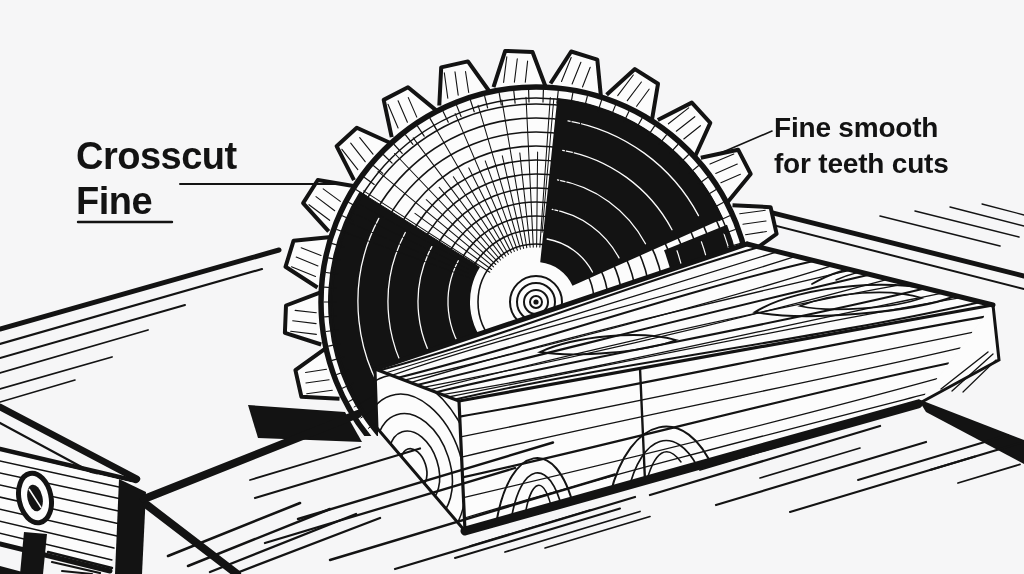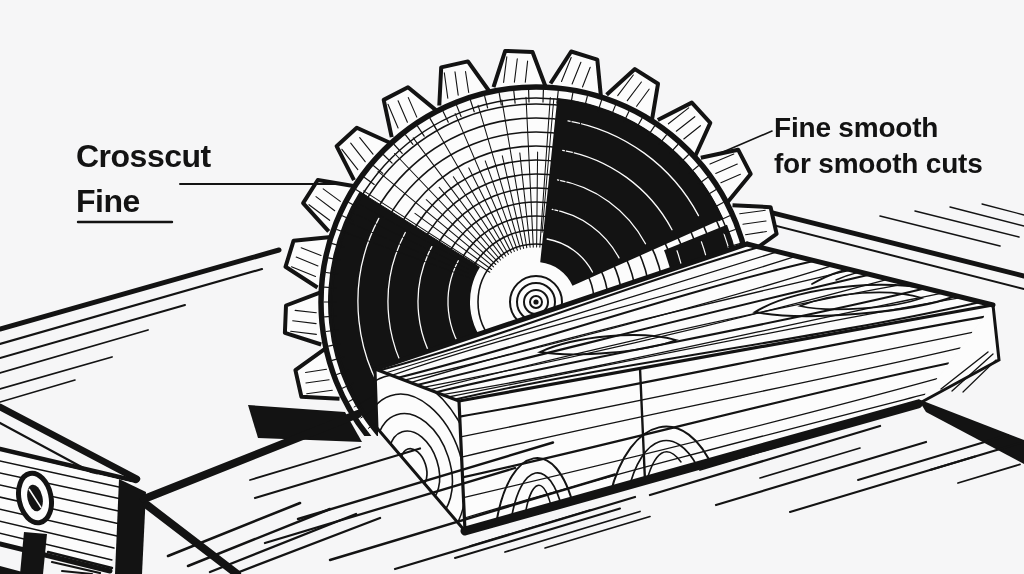--- a/index.html
+++ b/index.html
@@ -9,21 +9,21 @@
     background:var(--bg);
     font-family:"Liberation Sans", sans-serif;
   }
   #stage{position:absolute;inset:0;}
   svg{display:block;}
   svg *{vector-effect:none;}
   .s{fill:none;stroke:var(--ink);stroke-linecap:round;}
   .f{fill:var(--ink);stroke:none;}
   .paper{fill:var(--paper);}
   .label{position:absolute;color:var(--ink);font-weight:600;}
-  #label-crosscut{left:76px;top:134px;font-size:32px;line-height:45px;letter-spacing:-0.5px;}
+  #label-crosscut{left:76px;top:134px;font-size:38px;line-height:45px;letter-spacing:-0.5px;}
   #label-fineteeth{left:774px;top:110px;font-size:28px;line-height:36px;letter-spacing:-0.2px;}
   .label div{white-space:nowrap;}
 </style>
 </head>
 <body>
 
 <div id="stage">
 <svg id="art" width="1024" height="574" viewBox="0 0 1024 574">
   <defs>
     <clipPath id="bladeClip">
@@ -384,15 +384,15 @@
     <path class="s" d="M772,131 L716,155" stroke-width="1.6"></path>
   </g>
 </svg>
 
 <div class="label" id="label-crosscut">
   <div>Crosscut</div>
   <div>Fine</div>
 </div>
 <div class="label" id="label-fineteeth">
   <div>Fine smooth</div>
-  <div>for smooth cuts</div>
+  <div>for teeth cuts</div>
 </div>
 </div>
 
 </body></html>

